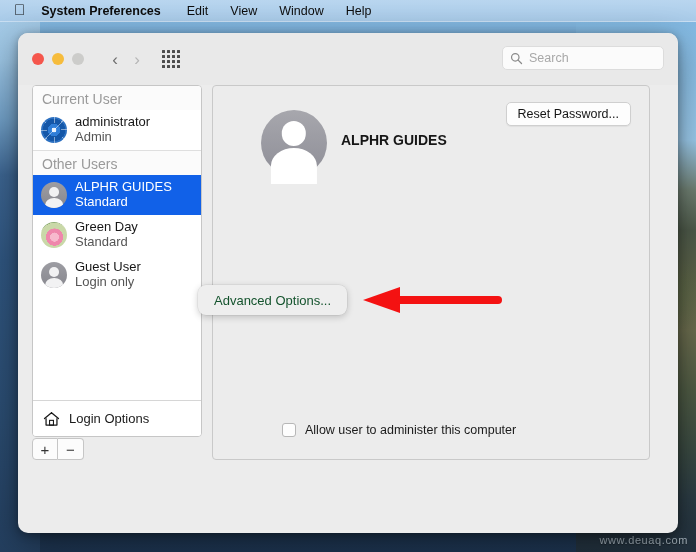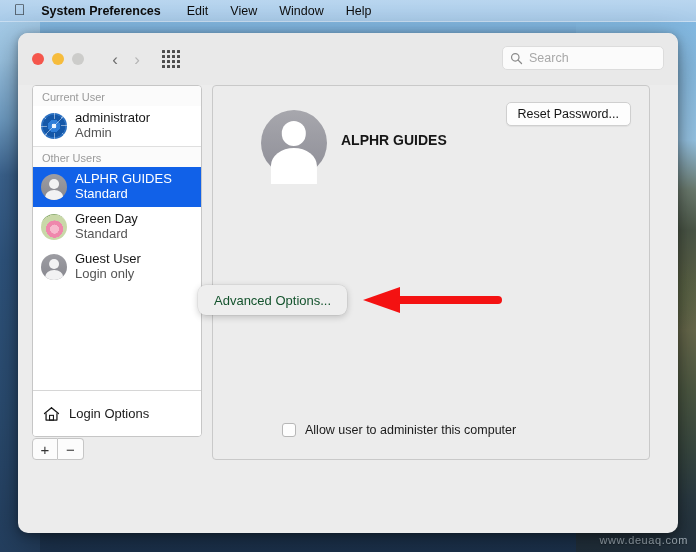--- a/index.html
+++ b/index.html
@@ -125,21 +125,21 @@
 
   #sidebar {
     position: absolute; left: 14px; top: 0;
     width: 170px; height: 352px;
     background: #fff;
     border: 1px solid #c6c6c6;
     border-radius: 4px;
     overflow: hidden;
   }
   .group-head {
-    font-size: 11px; color: #9a9a9a;
+    font-size: 14px; color: #9a9a9a;
     padding: 5px 9px 3px;
     background: #fbfbfb;
   }
   .group-head.second { border-top: 1px solid #dfdfdf; }
 
   .user-row {
     display: flex; align-items: center;
     padding: 4px 8px; gap: 8px; height: 40px;
   }
   .user-row.selected { background: #1161e8; }
@@ -180,21 +180,21 @@
     content:""; position:absolute; left:50%; top:60%;
     width:68%; height:52%; transform:translateX(-50%);
     background:#f2f2f3; border-radius:50% 50% 0 0;
   }
 
   #login-options {
     position: absolute; left: 0; bottom: 0; width: 100%;
     border-top: 1px solid #d6d6d6;
     background: #fff;
     display: flex; align-items: center; gap: 9px;
-    padding: 8px 10px; height: 46px;
+    padding: 8px 10px; height: 36px;
   }
   #login-options-label { font-size: 13px; color: #1a1a1a; }
 
   #addremove {
     position: absolute; left: 14px; top: 353px;
     display: flex; height: 22px;
   }
   .pm-btn {
     width: 26px; height: 22px;
     background: #fcfcfc; border: 1px solid #c6c6c6;

